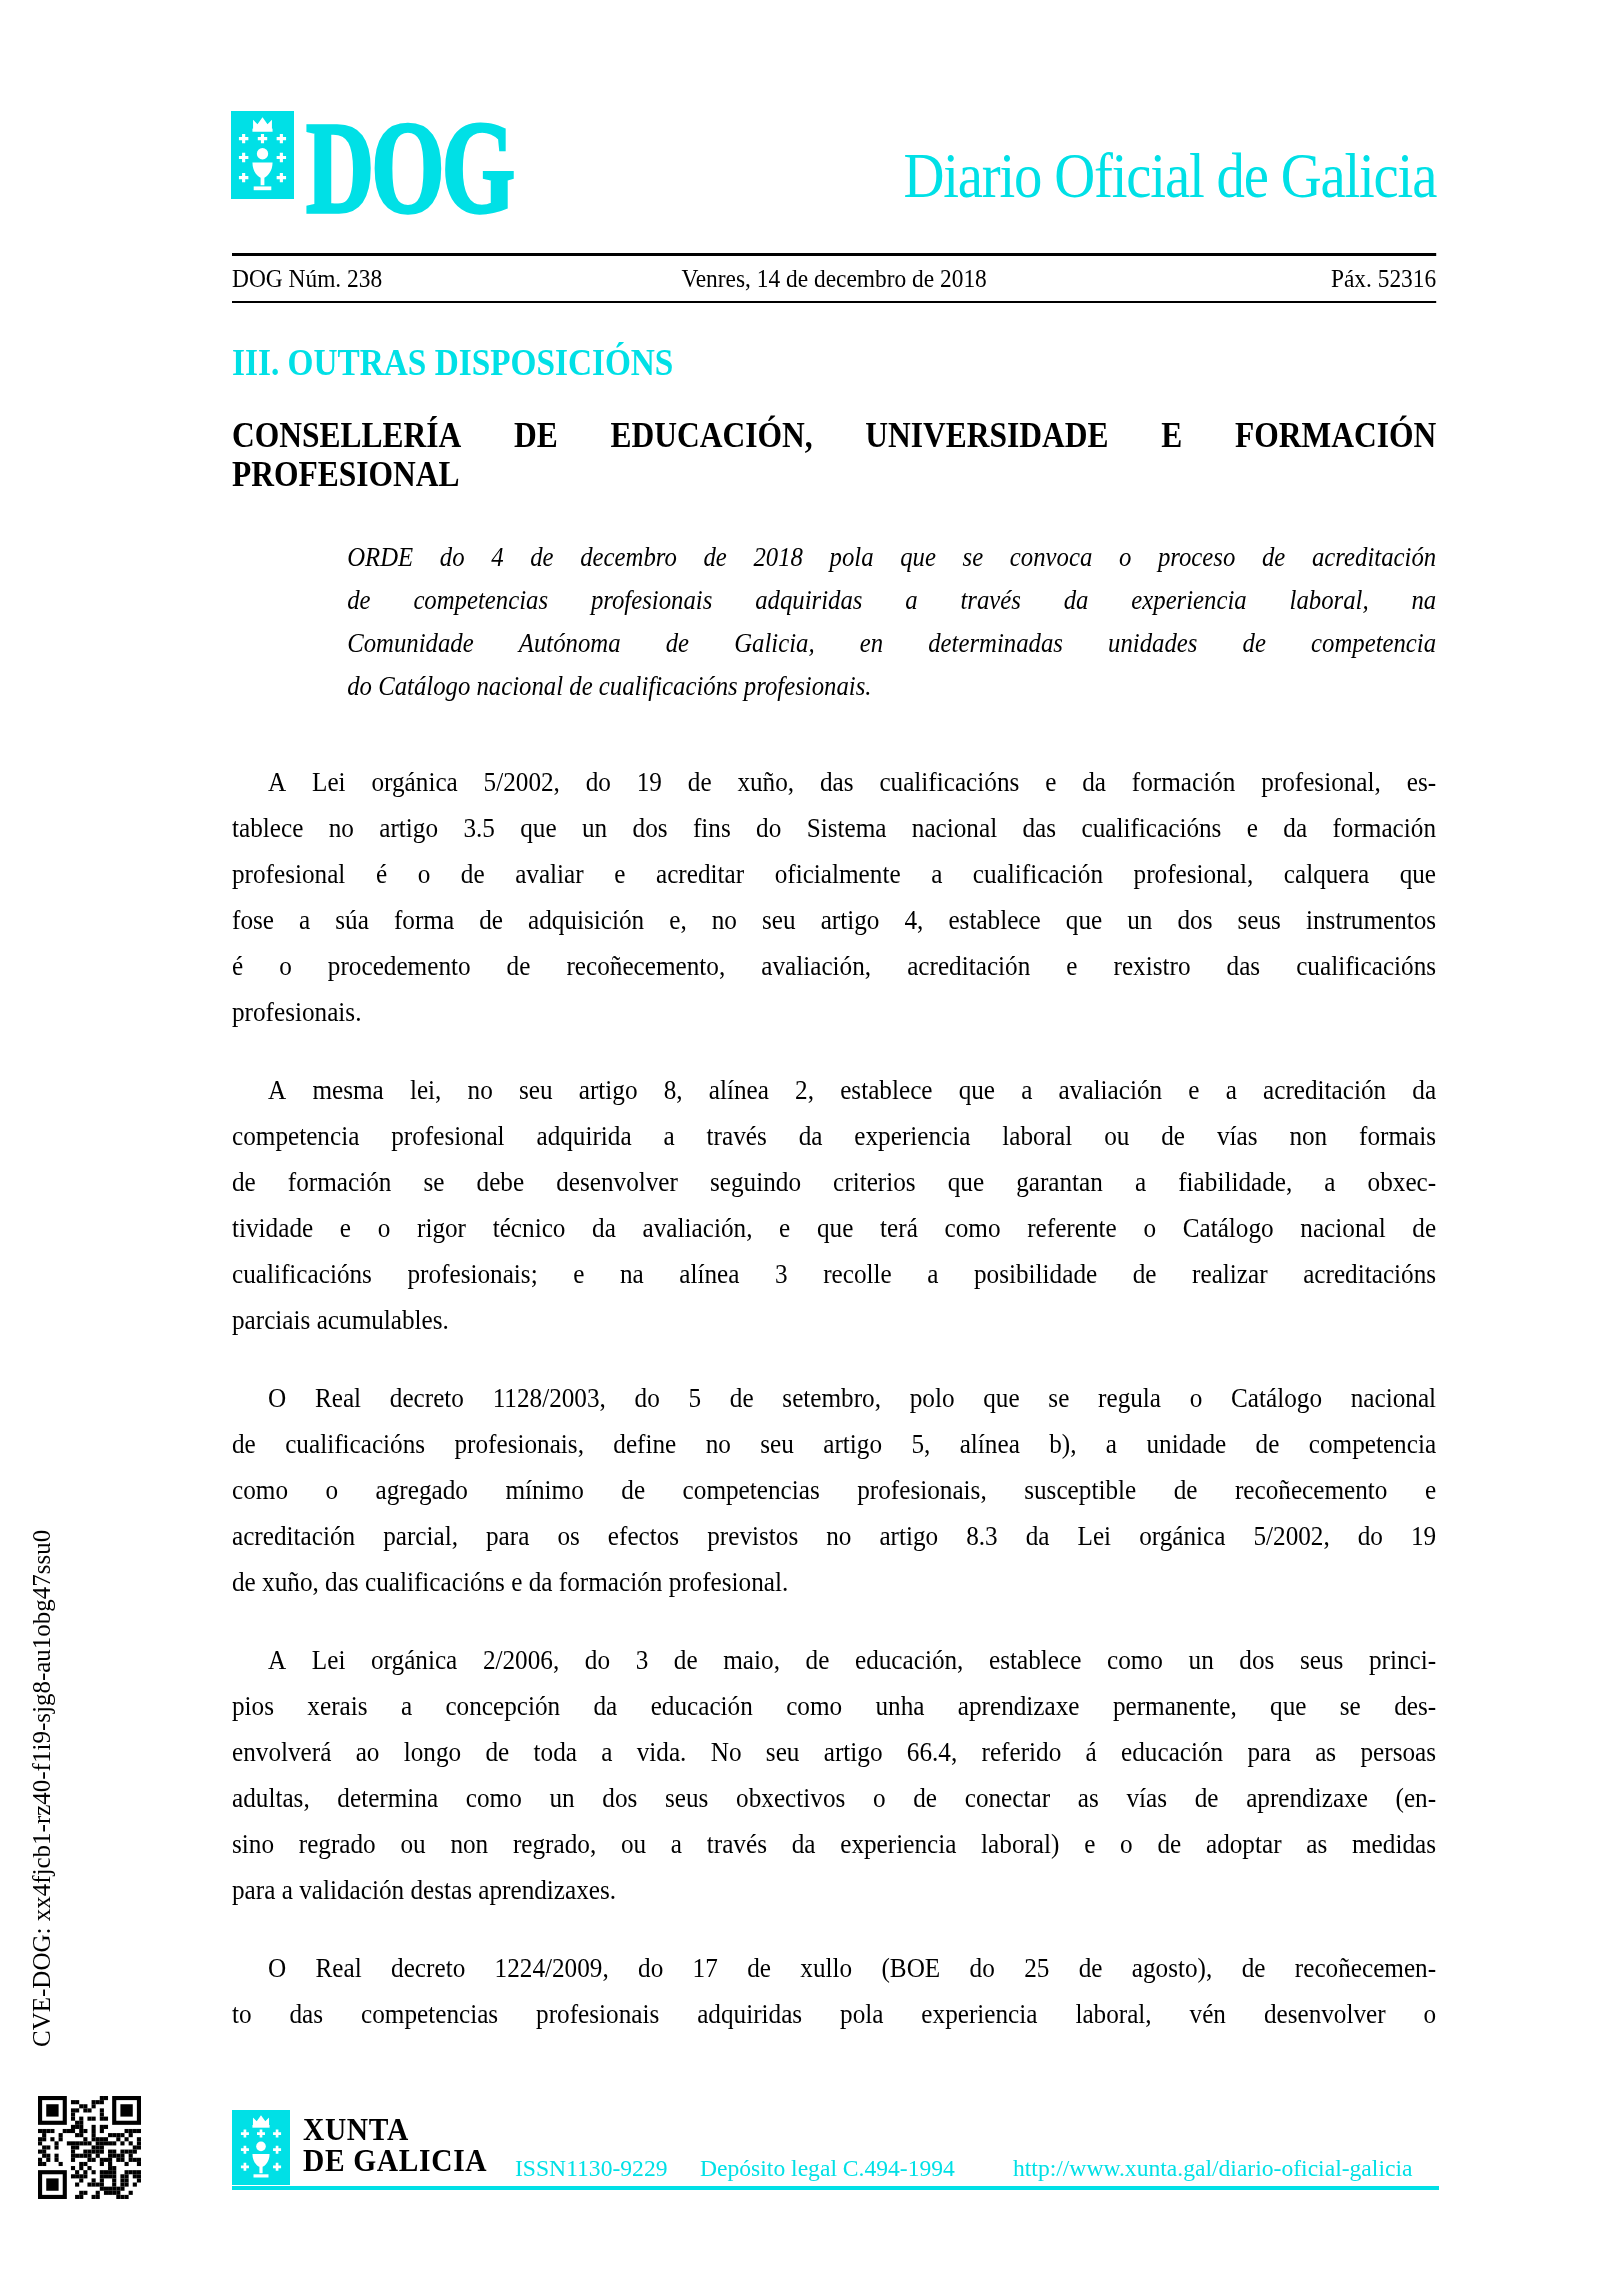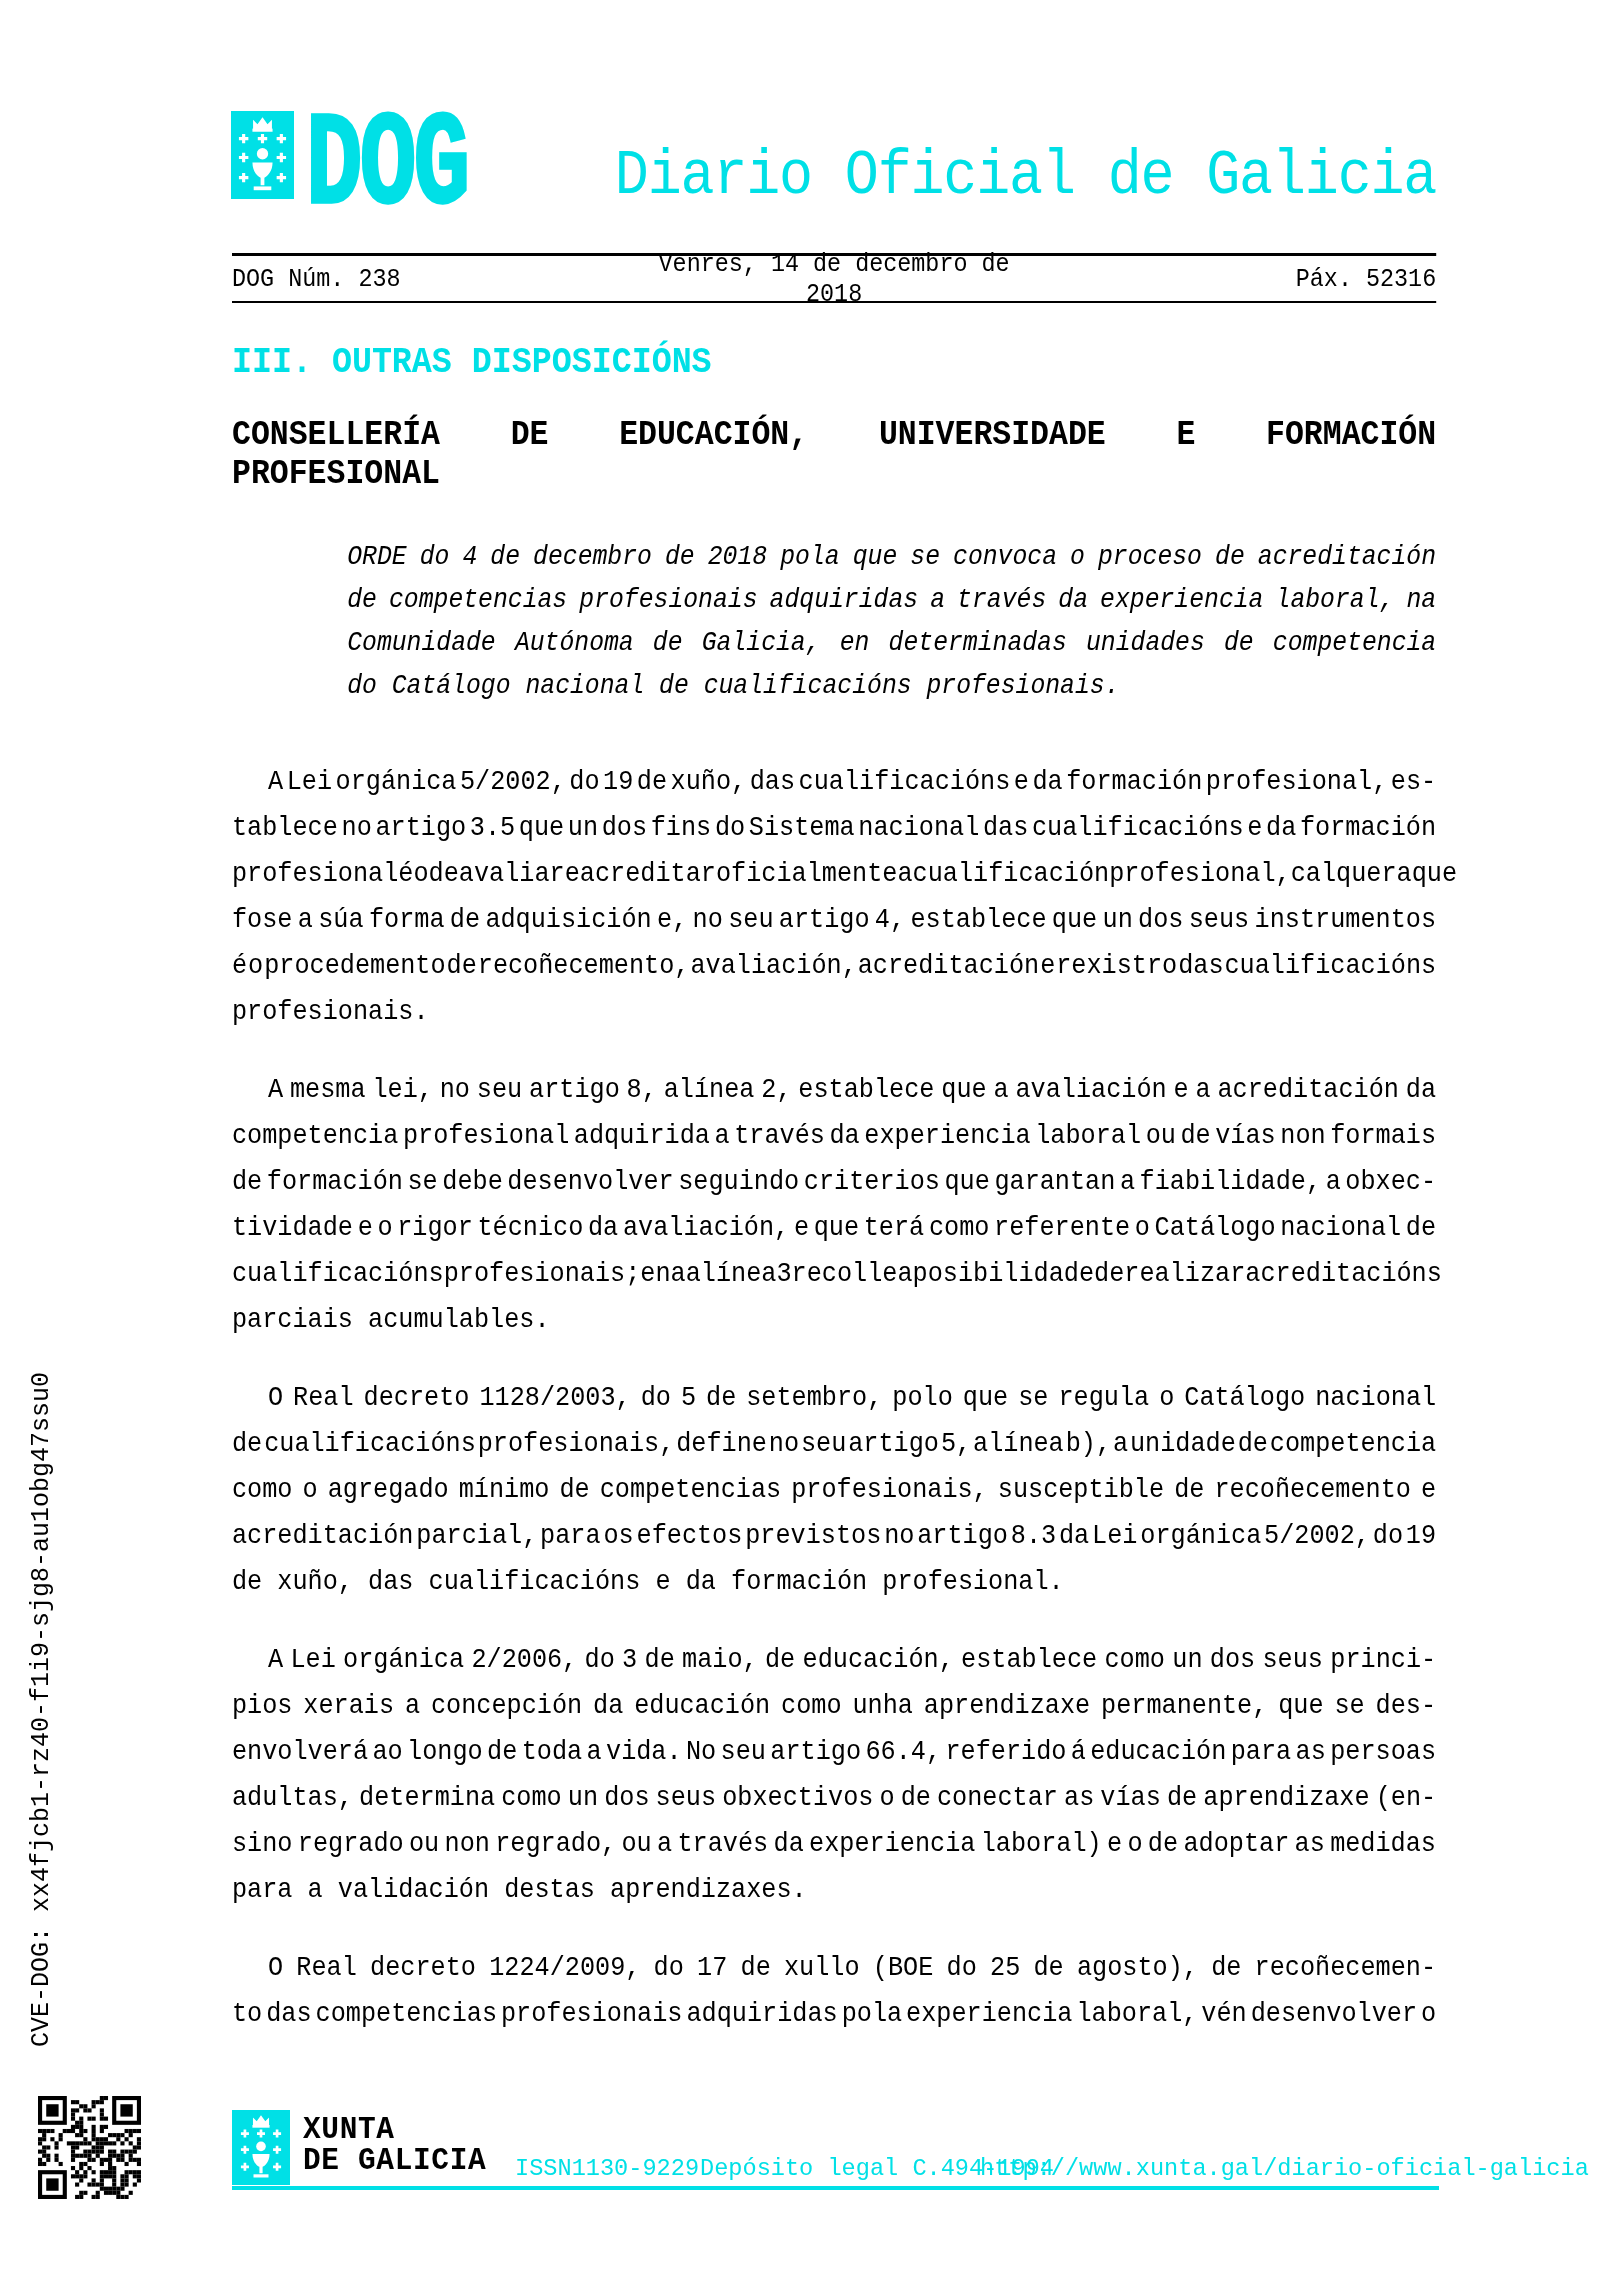--- a/index.html
+++ b/index.html
@@ -1,18 +1,18 @@
 <!DOCTYPE html>
 <html style="--accent: #00e0e6;font-size:10.5px"><head>
 <meta charset="utf-8">
 <style>
   html,body{margin:0;padding:0;background:#888;}
   .page{
     position:relative;width:1622px;height:2295px;background:#ffffff;
-    font-family:Liberation Mono, monospace;color:#000;overflow:hidden;margin:0 auto;
+    font-family:Liberation Serif, serif;color:#000;overflow:hidden;margin:0 auto;
   }
   
   .emblem-box{position:absolute;background:var(--accent);}
   .header-emblem{left:231px;top:111px;width:63px;height:88px;}
   .footer-emblem{left:232px;top:2110px;width:58px;height:75px;}
   .emblem-box svg{width:100%;height:100%;display:block;}
   .dog-word{
     position:absolute;left:306px;top:102px;font-size:131px;line-height:1;
     font-weight:bold;color:var(--accent);-webkit-text-stroke:3.3px var(--accent);
     transform:scaleX(0.72);transform-origin:0 0;letter-spacing:-3.9px;white-space:nowrap;
@@ -23,21 +23,21 @@
     font-weight:bold;letter-spacing:0.7px;transform:scaleX(0.95);transform-origin:0 0;white-space:nowrap;
   }
   .cve{
     position:absolute;left:29.4px;top:2047px;font-size:25px;line-height:25px;
     transform:rotate(-90deg);transform-origin:0 0;white-space:nowrap;color:#000;
   }
   .footer-rule{position:absolute;left:232px;top:2186px;width:1207px;height:3.9px;background:var(--accent);}
   .footer-meta span{position:absolute;top:2157px;font-size:23.6px;line-height:23.6px;color:var(--accent);white-space:nowrap;text-align:center;}
   .f-issn{left:515px;}
   .f-deposit{left:700px;}
-  .f-url{left:980px;}
+  .f-url{left:1013px;}
   
   .content{
     position:absolute;left:232px;top:0;width:1338px;height:2295px;
     transform:scaleX(0.9);transform-origin:0 0;
   }
   .paper-title{
     position:absolute;top:145px;right:0;font-size:63px;line-height:1;
     color:var(--accent);letter-spacing:-1.3px;white-space:nowrap;
   }
   .bar{

